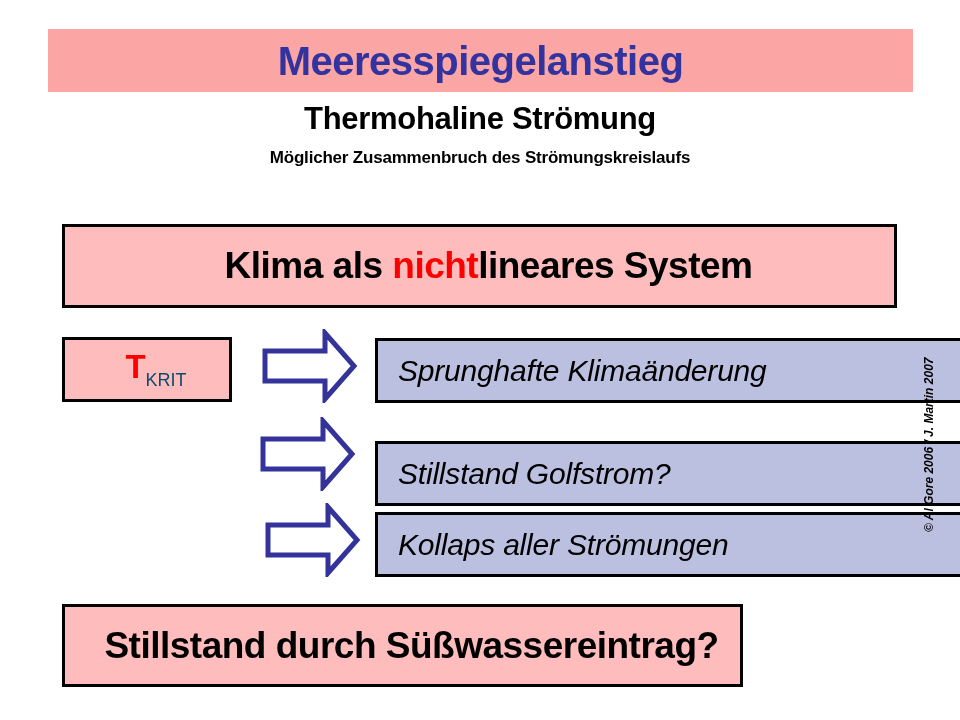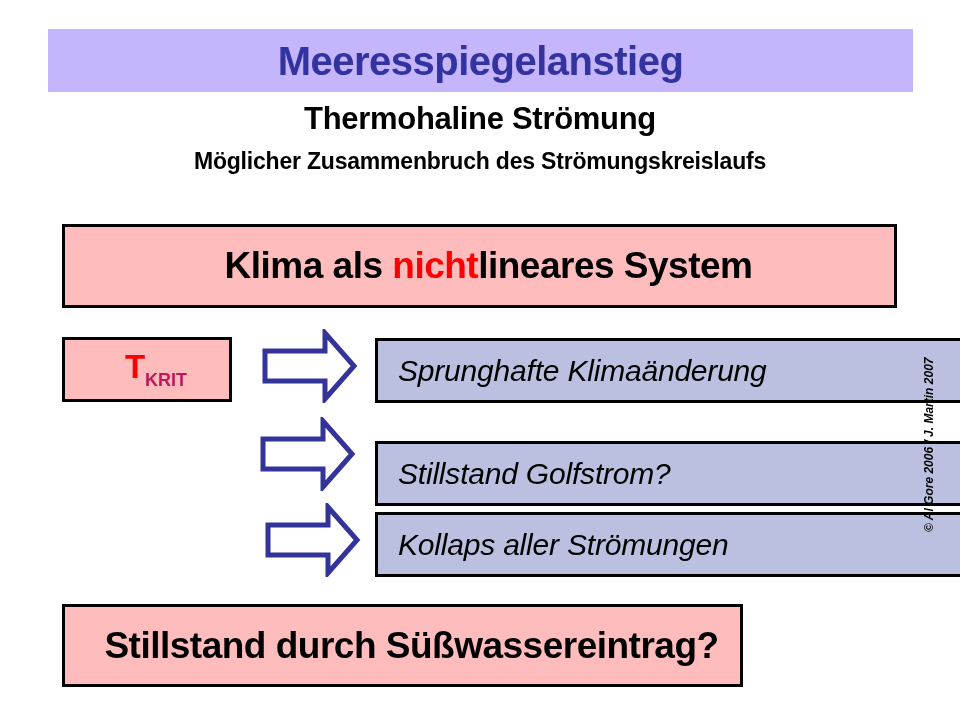--- a/index.html
+++ b/index.html
@@ -16,21 +16,21 @@
     color: #000000;
   }
 
   
   #title-banner {
     position: absolute;
     left: 48px;
     top: 29px;
     width: 865px;
     height: 63px;
-    background: #c4b5fd;
+    background: #fca5a5;
   }
   #title-banner .title-text {
     position: absolute;
     left: 0;
     right: 0;
     top: 50%;
     transform: translateY(-50%);
     text-align: center;
     font-size: 40px;
     font-weight: bold;
@@ -51,21 +51,21 @@
     color: #000000;
     letter-spacing: -0.3px;
     white-space: nowrap;
   }
   #subtitle-secondary {
     position: absolute;
     left: 0;
     right: 0;
     top: 148px;
     text-align: center;
-    font-size: 23px;
+    font-size: 17px;
     font-weight: bold;
     color: #000000;
     letter-spacing: -0.2px;
     white-space: nowrap;
   }
 
   
   .box {
     position: absolute;
     box-sizing: border-box;
@@ -107,23 +107,23 @@
   }
   #box-tkrit .box-label {
     text-align: center;
     font-size: 33px;
     font-weight: bold;
     color: #ff0000;
     letter-spacing: 0;
   }
   #box-tkrit .subscript {
     font-size: 18px;
-    font-weight: bold;
+    font-weight: normal;
     vertical-align: sub;
-    color: #be185d;
+    color: #0c4a6e;
   }
 
   
   .box.lilac { left: 375px; width: 606px; height: 65px; }
   #box-consequence-0 { top: 338px; }
   #box-consequence-1 { top: 441px; }
   #box-consequence-2 { top: 512px; }
   .box.lilac .box-label {
     text-align: left;
     padding-left: 20px;

